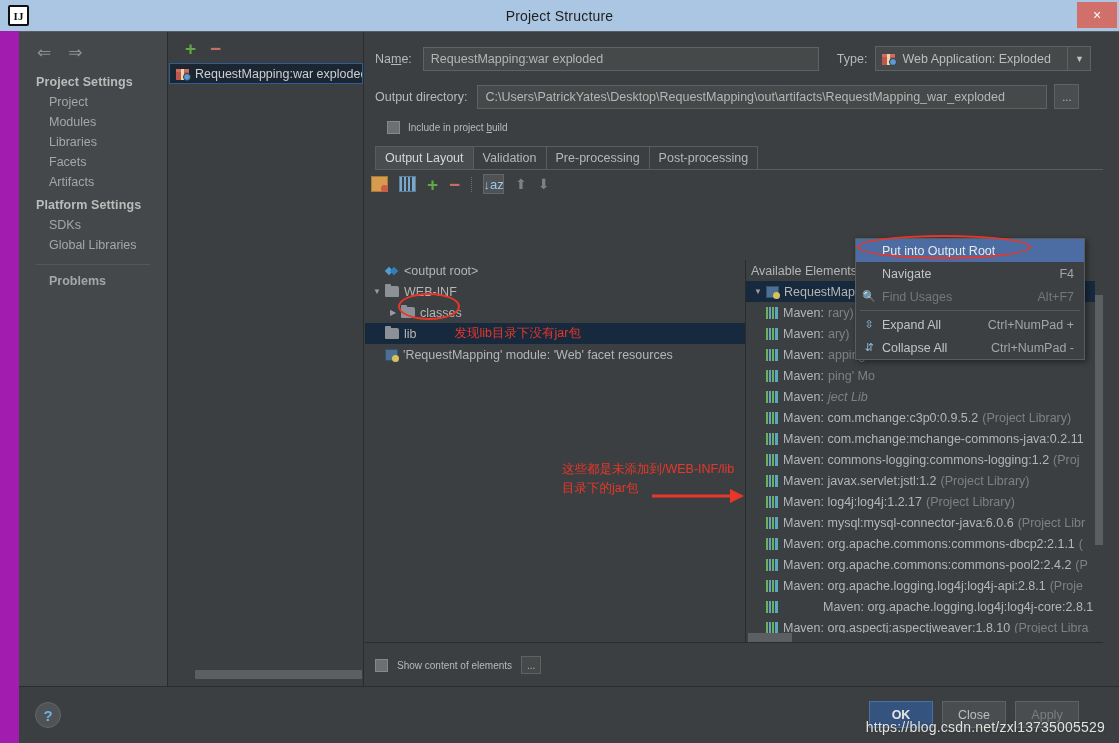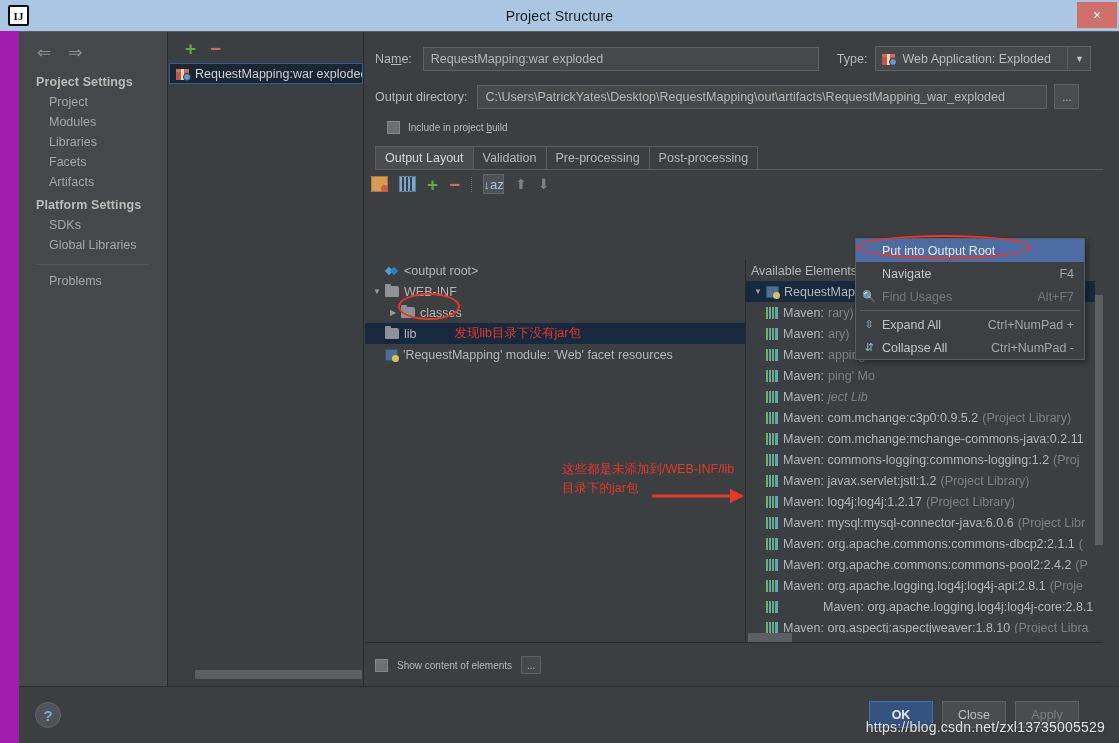--- a/index.html
+++ b/index.html
@@ -45,21 +45,21 @@
   #nav-arrows { padding:12px 0 8px 18px; display:flex; gap:17px; }
   .nav-arrow { font-size:17px; color:#8b9095; cursor:pointer; line-height:1; }
   .sb-group {
     font-size:12.5px; font-weight:bold; color:#bbbbbb;
     padding:6px 0 3px 17px; letter-spacing:.1px;
   }
   .sb-item {
     font-size:12.5px; color:#a6a6a6; padding:3px 0 3px 30px; cursor:pointer;
   }
   #sb-divider { margin:9px 17px 0 17px; border-top:1px solid #555759; }
-  #sb-problems { padding-top:9px; }
+  #sb-problems { padding-top:9px;font-weight:bold; }
 
   
   #artifacts-panel {
     position:absolute; left:150px; top:0; width:195px; height:655px;
     background:#3c3f41; border-right:1px solid #2b2b2b;
   }
   #artifacts-toolbar { display:flex; gap:14px; padding:7px 0 5px 16px; align-items:center; }
   .tb-plus { color:#62a846; font-size:19px; line-height:1; cursor:pointer; font-weight:bold;}
   .tb-minus { color:#cc6e64; font-size:19px; line-height:1; cursor:pointer; font-weight:bold;}
   #artifact-row {

